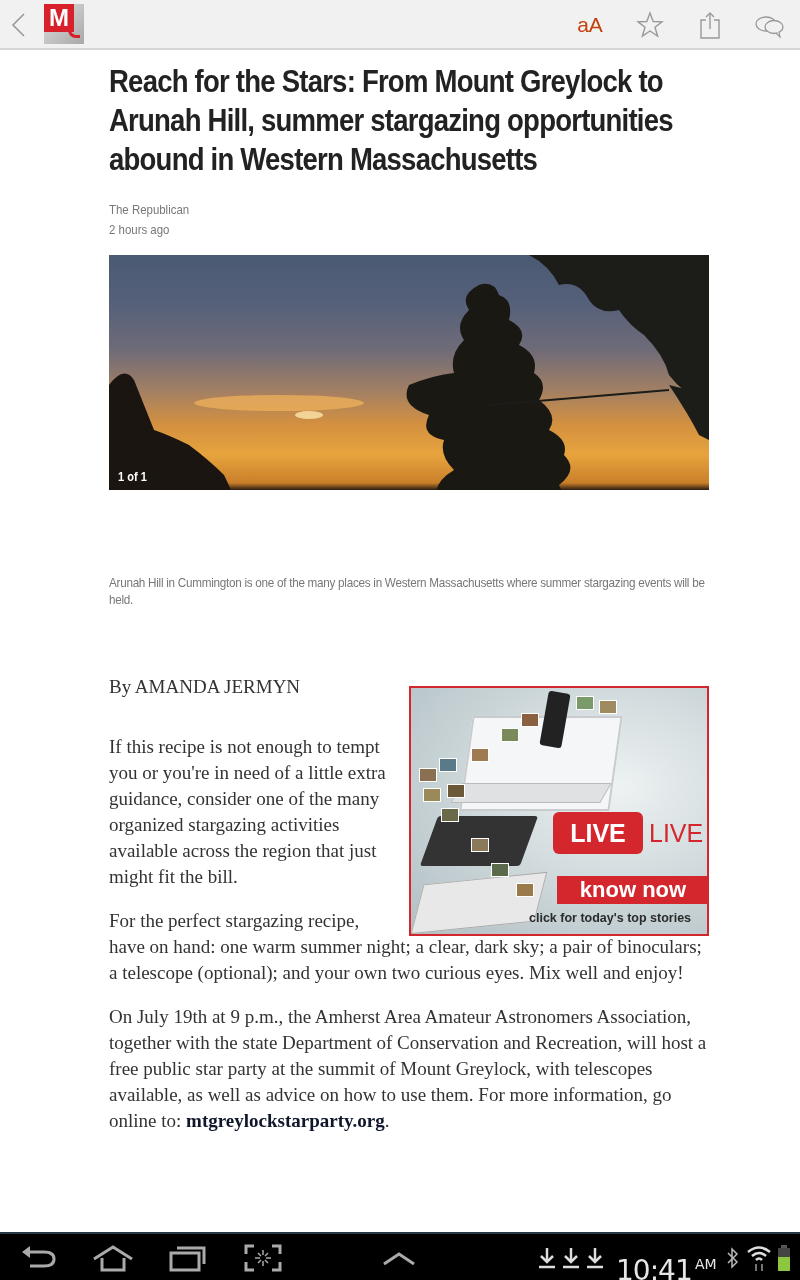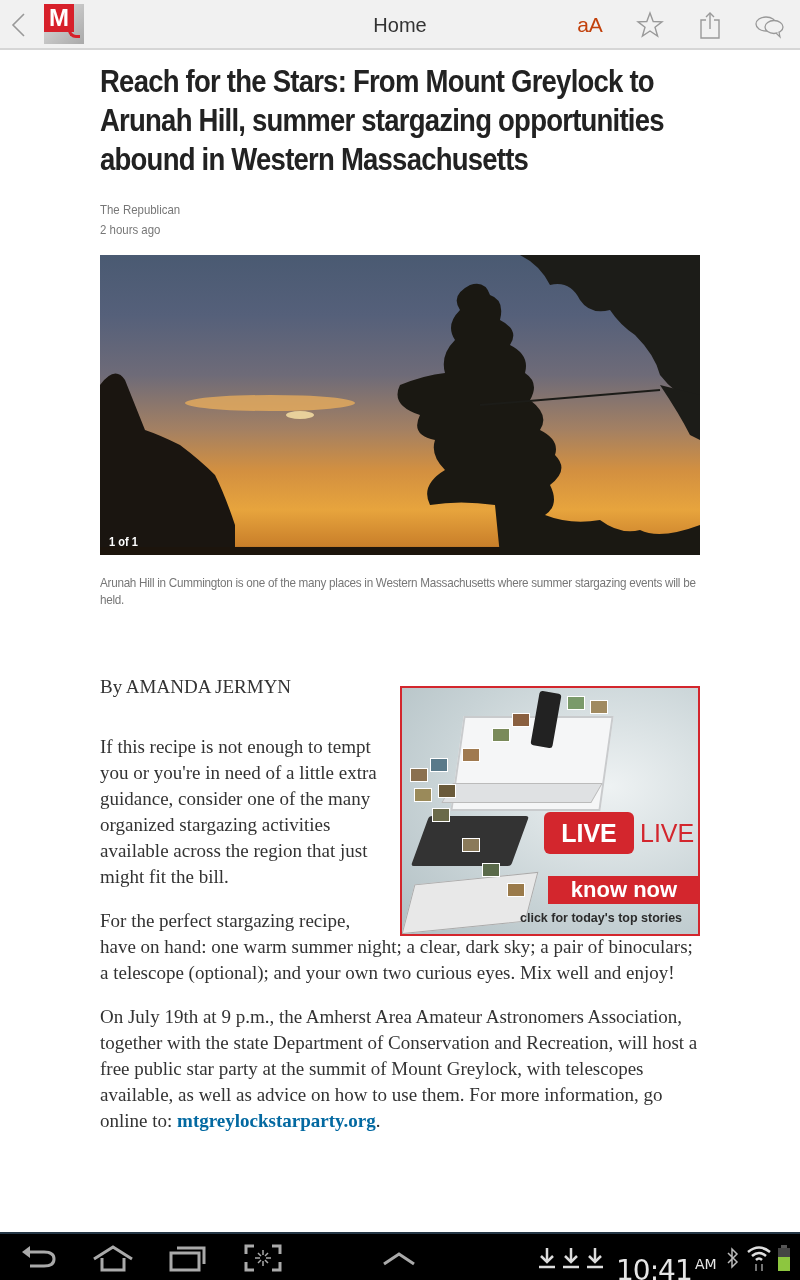--- a/index.html
+++ b/index.html
@@ -12,40 +12,40 @@
   .logo { position: absolute; left: 44px; top: 4px; width: 40px; height: 40px; background: linear-gradient(135deg, #e0e0e0, #a9a9a9); }
   .logo .logo-red { position: absolute; left: 0; top: 0; width: 30px; height: 28px; background: #d7202a; }
   .logo .logo-m { position: absolute; left: 0; top: 0; width: 30px; height: 28px; color: #fff; font-weight: bold; font-size: 24px; line-height: 28px; text-align: center; font-family: "Liberation Sans", sans-serif; }
   .logo .logo-tail { position: absolute; left: 24px; top: 26px; width: 12px; height: 8px; border-bottom: 3px solid #d7202a; border-left: 3px solid #d7202a; border-radius: 0 0 0 8px; }
   .home-title { position: absolute; left: 0; width: 800px; top: 14px; text-align: center; font-size: 20px; color: #333; pointer-events: none; }
   .home-title span { pointer-events: auto; }
   .tb-icon { position: absolute; top: 10px; height: 30px; width: 36px; cursor: pointer; color: #8c8c8c; }
   .font-size-btn { left: 572px; font-size: 21px; line-height: 30px; text-align: center; color: #c2410c; }
 
   
-  .article { position: absolute; left: 100px; top: 62px; width: 600px; }
+  .article { position: absolute; left: 109px; top: 62px; width: 600px; }
   .headline { font-family: "Liberation Sans Narrow", "Liberation Sans", sans-serif; font-size: 32px; line-height: 39px; color: #222; letter-spacing: -0.9px; font-stretch: condensed; transform: scaleX(0.86); transform-origin: left top; width: 700px; }
   .source { position: absolute; top: 140px; font-size: 13px; color: #777; transform: scaleX(0.88); transform-origin: left; }
   .time { position: absolute; top: 160px; font-size: 13px; color: #777; transform: scaleX(0.88); transform-origin: left; }
 
-  .photo { position: absolute; left: 0; top: 193px; width: 600px; height: 300px; overflow: hidden; cursor: pointer;
+  .photo { position: absolute; left: 0; top: 193px; width: 600px; height: 235px; overflow: hidden; cursor: pointer;
     background: linear-gradient(180deg, #4a5a72 0%, #55607a 20%, #6e6b78 40%, #a38063 58%, #d39040 72%, #e7a43d 85%, #c97f2a 97%, #2a1c10 100%); }
   .photo svg { position: absolute; left: 0; top: 0; }
   .photo-counter { position: absolute; left: 9px; bottom: 6px; color: #fff; font-size: 13px; font-weight: bold; transform: scaleX(0.85); transform-origin: left; }
 
   .caption { position: absolute; top: 512px; width: 600px; font-size: 13px; line-height: 17px; color: #777; letter-spacing: -0.3px; transform: scaleX(0.9); transform-origin: left top; width: 666px; }
 
   .body-text { font-family: "Liberation Serif", serif; font-size: 19px; line-height: 26px; color: #333; }
   .byline { position: absolute; top: 600px; margin-top: 12px; }
   .ad { position: absolute; left: 300px; top: 624px; width: 300px; height: 250px; border: 2px solid #d3262d; cursor: pointer; overflow: hidden;
     background: radial-gradient(ellipse at 70% 40%, #eef2f3 0%, #c8d3d6 60%, #b1bfc3 100%); }
   .para-wrap { position: absolute; top: 672px; width: 600px; }
   .para-wrap p { margin-bottom: 18px; }
   .float-space { float: right; width: 312px; height: 200px; }
-  .link { color: #0369a1; font-weight: bold; text-decoration: none; cursor: pointer; }
+  .link { color: #0f172a; font-weight: bold; text-decoration: none; cursor: pointer; }
 
   
   .ad-laptop { position: absolute; left: 55px; top: 28px; width: 150px; height: 95px; background: #f5f6f7; border: 2px solid #c9cbcd; transform: skewX(-8deg); }
   .ad-laptop-base { position: absolute; left: 45px; top: 95px; width: 150px; height: 20px; background: #dfe1e3; transform: skewX(-30deg); border: 1px solid #bbb; }
   .ad-phone { position: absolute; left: 133px; top: 4px; width: 22px; height: 55px; background: #222; border-radius: 3px; transform: rotate(10deg); }
   .ad-tablet { position: absolute; left: 18px; top: 128px; width: 100px; height: 50px; background: #333; transform: skewX(-20deg); border-radius: 3px; }
   .ad-paper { position: absolute; left: 8px; top: 190px; width: 120px; height: 50px; background: #e8e8e8; transform: skewX(-20deg) rotate(-6deg); border: 1px solid #aaa; }
   .ad-photos span { position: absolute; width: 18px; height: 14px; background: #7a6a4a; border: 1px solid #fff; }
   .ad-mass { position: absolute; left: 142px; top: 124px; width: 90px; height: 42px; background: #d3262d; color: #fff; font-weight: bold; font-size: 25px; line-height: 42px; text-align: center; border-radius: 6px; }
   .ad-live { position: absolute; left: 238px; top: 130px; color: #d3262d; font-size: 25px; line-height: 30px; }
@@ -65,23 +65,20 @@
 <div class="topbar">
   <div class="back-btn">
     <svg width="24" height="30" viewBox="0 0 24 30">
       <polyline points="18,4 7,15 18,26" fill="none" stroke="#999" stroke-width="1.6"></polyline>
     </svg>
   </div>
   <div class="logo">
     <div class="logo-red"></div>
     <div class="logo-m">M</div>
     <div class="logo-tail"></div>
-  </div>
-  <div class="home-title">
-    <span>Home</span>
   </div>
   <div class="tb-icon font-size-btn">aA</div>
   <div class="tb-icon" style="left:632px;">
     <svg width="36" height="30" viewBox="0 0 36 30">
       <polygon points="18,3 21.2,11.5 30,11.8 23,17.3 25.6,26 18,21 10.4,26 13,17.3 6,11.8 14.8,11.5" fill="none" stroke="#999" stroke-width="1.4"></polygon>
     </svg>
   </div>
   <div class="tb-icon" style="left:692px;">
     <svg width="36" height="30" viewBox="0 0 36 30">
       <polyline points="14,10 9,10 9,28 27,28 27,10 22,10" fill="none" stroke="#999" stroke-width="1.4"></polyline>

